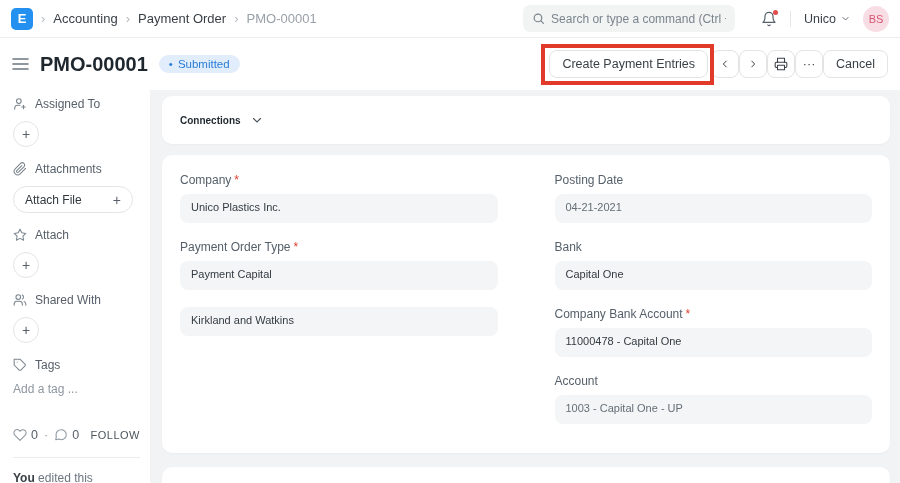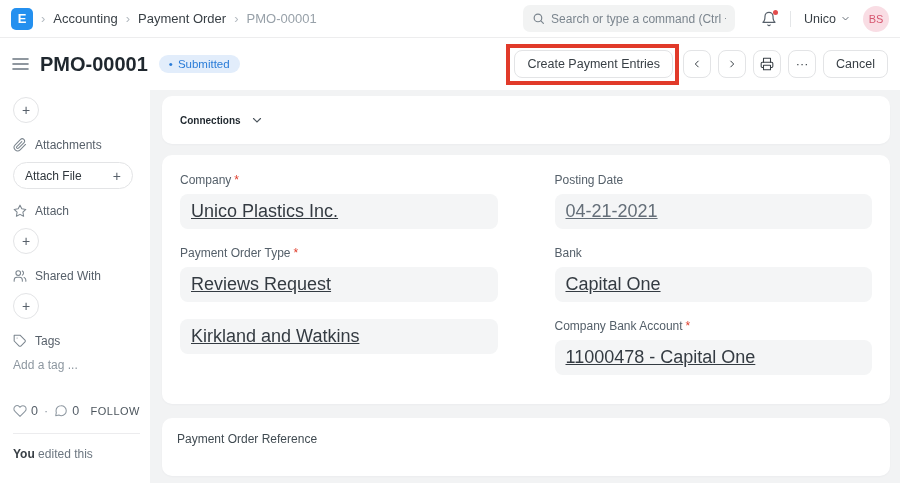--- a/index.html
+++ b/index.html
@@ -30,21 +30,21 @@
     margin-right:13px; cursor:pointer; }
   .avatar { width:26px; height:26px; border-radius:50%; background:#f9dde4; color:#d6566f;
     font-size:11px; font-weight:400; display:flex; align-items:center; justify-content:center; }
 
   
   .page-head { height:52px; display:flex; align-items:center; padding:0 12px; background:#fff; }
   .menu-toggle { margin-right:11px; display:flex; cursor:pointer; }
   .page-title { font-size:20px; font-weight:700; color:#1f272e; }
   .status-badge { margin-left:11px; background:#e2edfb; color:#2a7cd8; font-size:11.5px;
     padding:3px 10px; border-radius:10px; display:flex; align-items:center; gap:5px; }
-  .head-actions { margin-left:auto; display:flex; align-items:center; gap:7px; }
+  .head-actions { margin-left:auto; display:flex; align-items:center; }
   .btn { background:#fff; border:1px solid #e3e4e6; border-radius:8px; height:28px;
     font-size:12.5px; color:#383f45; padding:0 12px; display:flex; align-items:center;
     justify-content:center; cursor:pointer; font-family:"Liberation Sans", sans-serif; }
   .btn-icon { width:28px; padding:0; color:#383f45; }
   .primary-wrap { position:relative; margin-right:3px; }
   .annotation-box { position:absolute; left:-8px; right:-6px; top:-6px; bottom:-7px;
     border:4px solid #e13a2a; pointer-events:none; z-index:20; }
 
   
   .layout { display:flex; height:393px; }
@@ -75,22 +75,22 @@
   
   .card { background:#fff; border-radius:10px; box-shadow:0 1px 2px rgba(25,39,52,0.03); }
   .card-connections { height:48px; display:flex; align-items:center; padding:0 18px;
     margin-bottom:11px; cursor:pointer; }
   .card-connections .ttl { font-size:10px; font-weight:700; color:#1f272e; margin-right:10px; }
   .card-form { padding:18px 18px 12px; margin-bottom:14px; }
   .form-grid { display:grid; grid-template-columns:1fr 1fr; column-gap:57px; }
   .field { margin-bottom:17px; }
   .field-label { font-size:12px; color:#55606a; margin-bottom:7px; }
   .req { color:#e03e2d; margin-left:3px; }
-  .field-control { background:#f4f5f6; border-radius:8px; padding:7px 11px; font-size:18px;
-    color:#343b42; min-height:29px; cursor:text;text-decoration:underline; }
+  .field-control { background:#f4f5f6; border-radius:8px; padding:7px 11px; font-size:11px;
+    color:#343b42; min-height:29px; cursor:text; }
   .field-control.muted { color:#646e78; }
 
   
   .card-table { padding:14px 15px 20px; }
   .table-title { font-size:12px; color:#414b52; margin-bottom:10px; }
 </style>
 </head>
 <body>
 
 <div class="app">
@@ -175,20 +175,29 @@
       <button class="btn btn-icon">···</button>
       <button class="btn">Cancel</button>
     </div>
   </div>
 
   <div class="layout">
 
     <div class="sidebar">
 
       <div class="sb-section">
+        <div class="sb-head">
+          <svg width="14" height="14" viewBox="0 0 24 24" fill="none" stroke="currentColor" stroke-width="1.8" stroke-linecap="round">
+              <circle cx="10" cy="7" r="4"></circle>
+              <path d="M3 21v-2a5 5 0 0 1 5-5h4"></path>
+              <line x1="18" y1="14" x2="18" y2="20"></line>
+              <line x1="15" y1="17" x2="21" y2="17"></line>
+            </svg>
+          <span>Assigned To</span>
+        </div>
         <div class="plus-circle">+</div>
       </div>
 
       <div class="sb-section">
         <div class="sb-head">
           <svg width="14" height="14" viewBox="0 0 24 24" fill="none" stroke="currentColor" stroke-width="1.8" stroke-linecap="round" stroke-linejoin="round">
               <path d="M21.44 11.05l-9.19 9.19a6 6 0 0 1-8.49-8.49l9.19-9.19a4 4 0 0 1 5.66 5.66L9.42 17.41a2 2 0 0 1-2.83-2.83l8.49-8.49"></path>
             </svg>
           <span>Attachments</span>
         </div>
@@ -270,39 +279,43 @@
       <div class="card card-form">
         <div class="form-grid">
 
           <div class="form-col">
             <div class="field">
               <div class="field-label"><span>Company</span><span class="req">*</span></div>
               <div class="field-control">Unico Plastics Inc.</div>
             </div>
             <div class="field">
               <div class="field-label"><span>Payment Order Type</span><span class="req">*</span></div>
-              <div class="field-control">Reviews Request</div>
+              <div class="field-control">Payment Capital</div>
             </div>
             <div class="field">
               <div class="field-control">Kirkland and Watkins</div>
             </div>
           </div>
 
           <div class="form-col">
             <div class="field">
               <div class="field-label"><span>Posting Date</span></div>
               <div class="field-control muted">04-21-2021</div>
             </div>
             <div class="field">
               <div class="field-label"><span>Bank</span></div>
               <div class="field-control">Capital One</div>
             </div>
             <div class="field">
               <div class="field-label"><span>Company Bank Account</span><span class="req">*</span></div>
               <div class="field-control">11000478 - Capital One</div>
+            </div>
+            <div class="field">
+              <div class="field-label"><span>Account</span></div>
+              <div class="field-control muted">1003 - Capital One - UP</div>
             </div>
           </div>
 
         </div>
       </div>
 
       <div class="card card-table">
         <div class="table-title">Payment Order Reference</div>
 
       </div>

